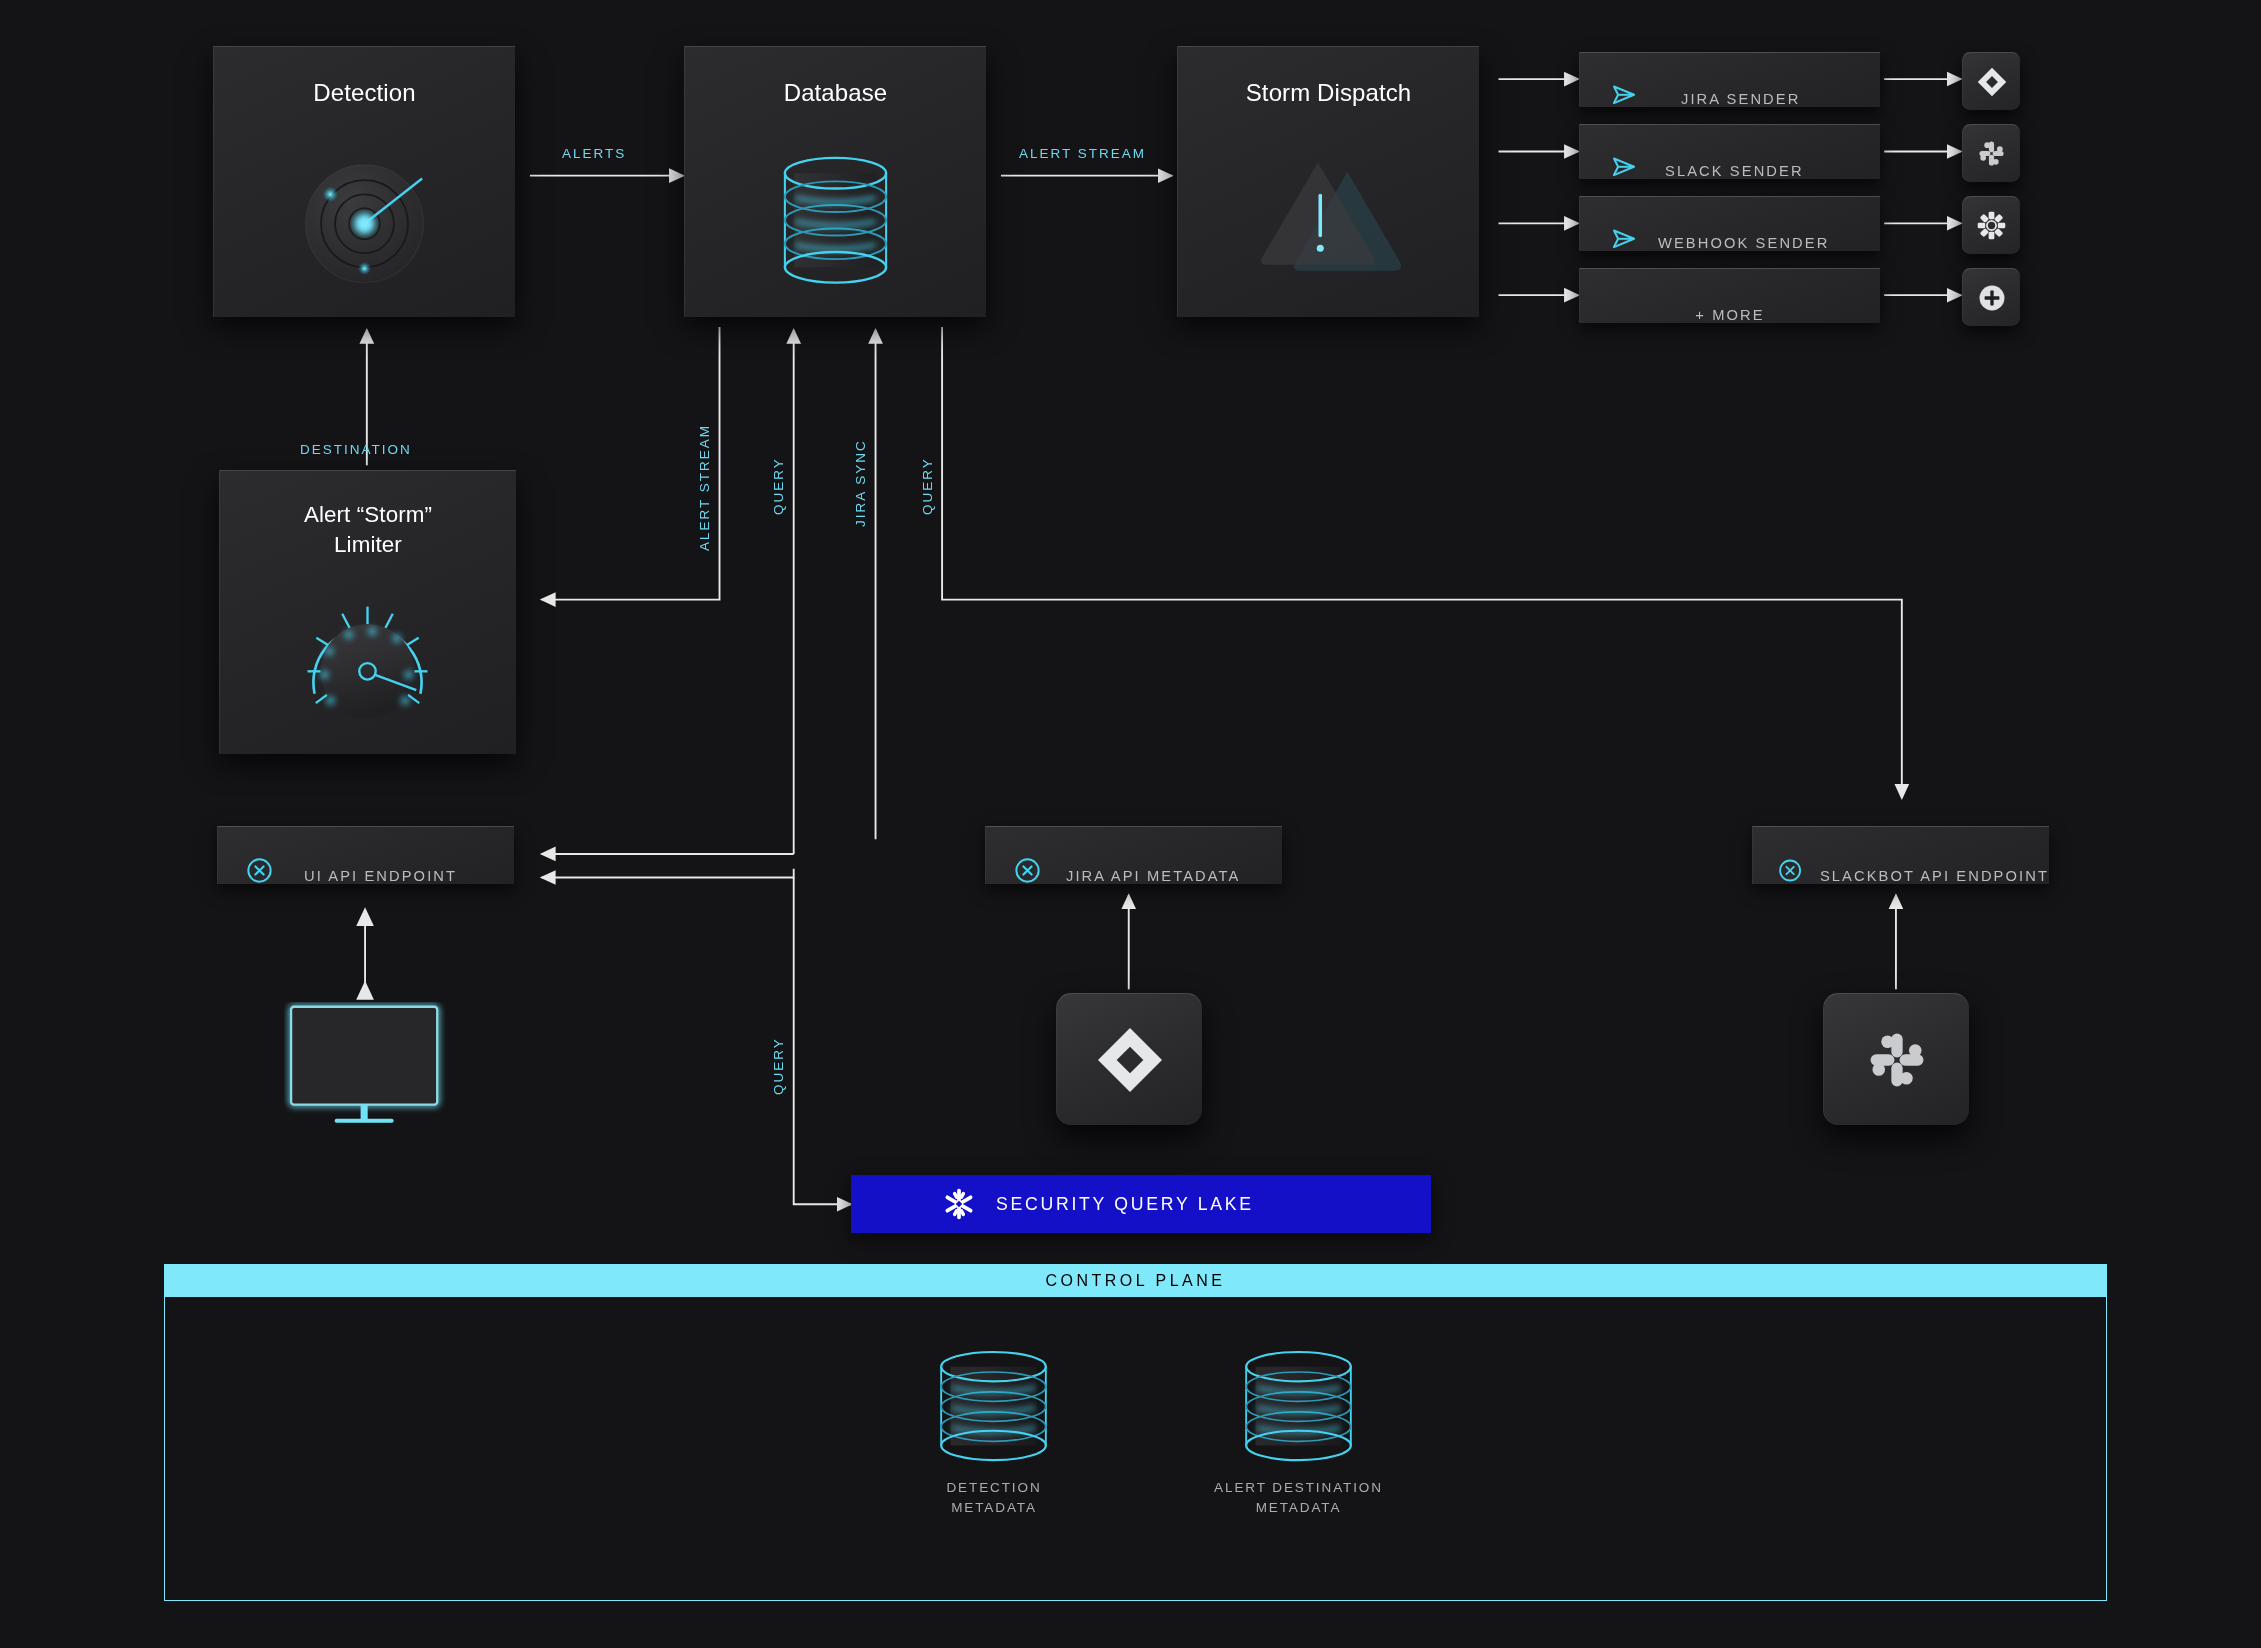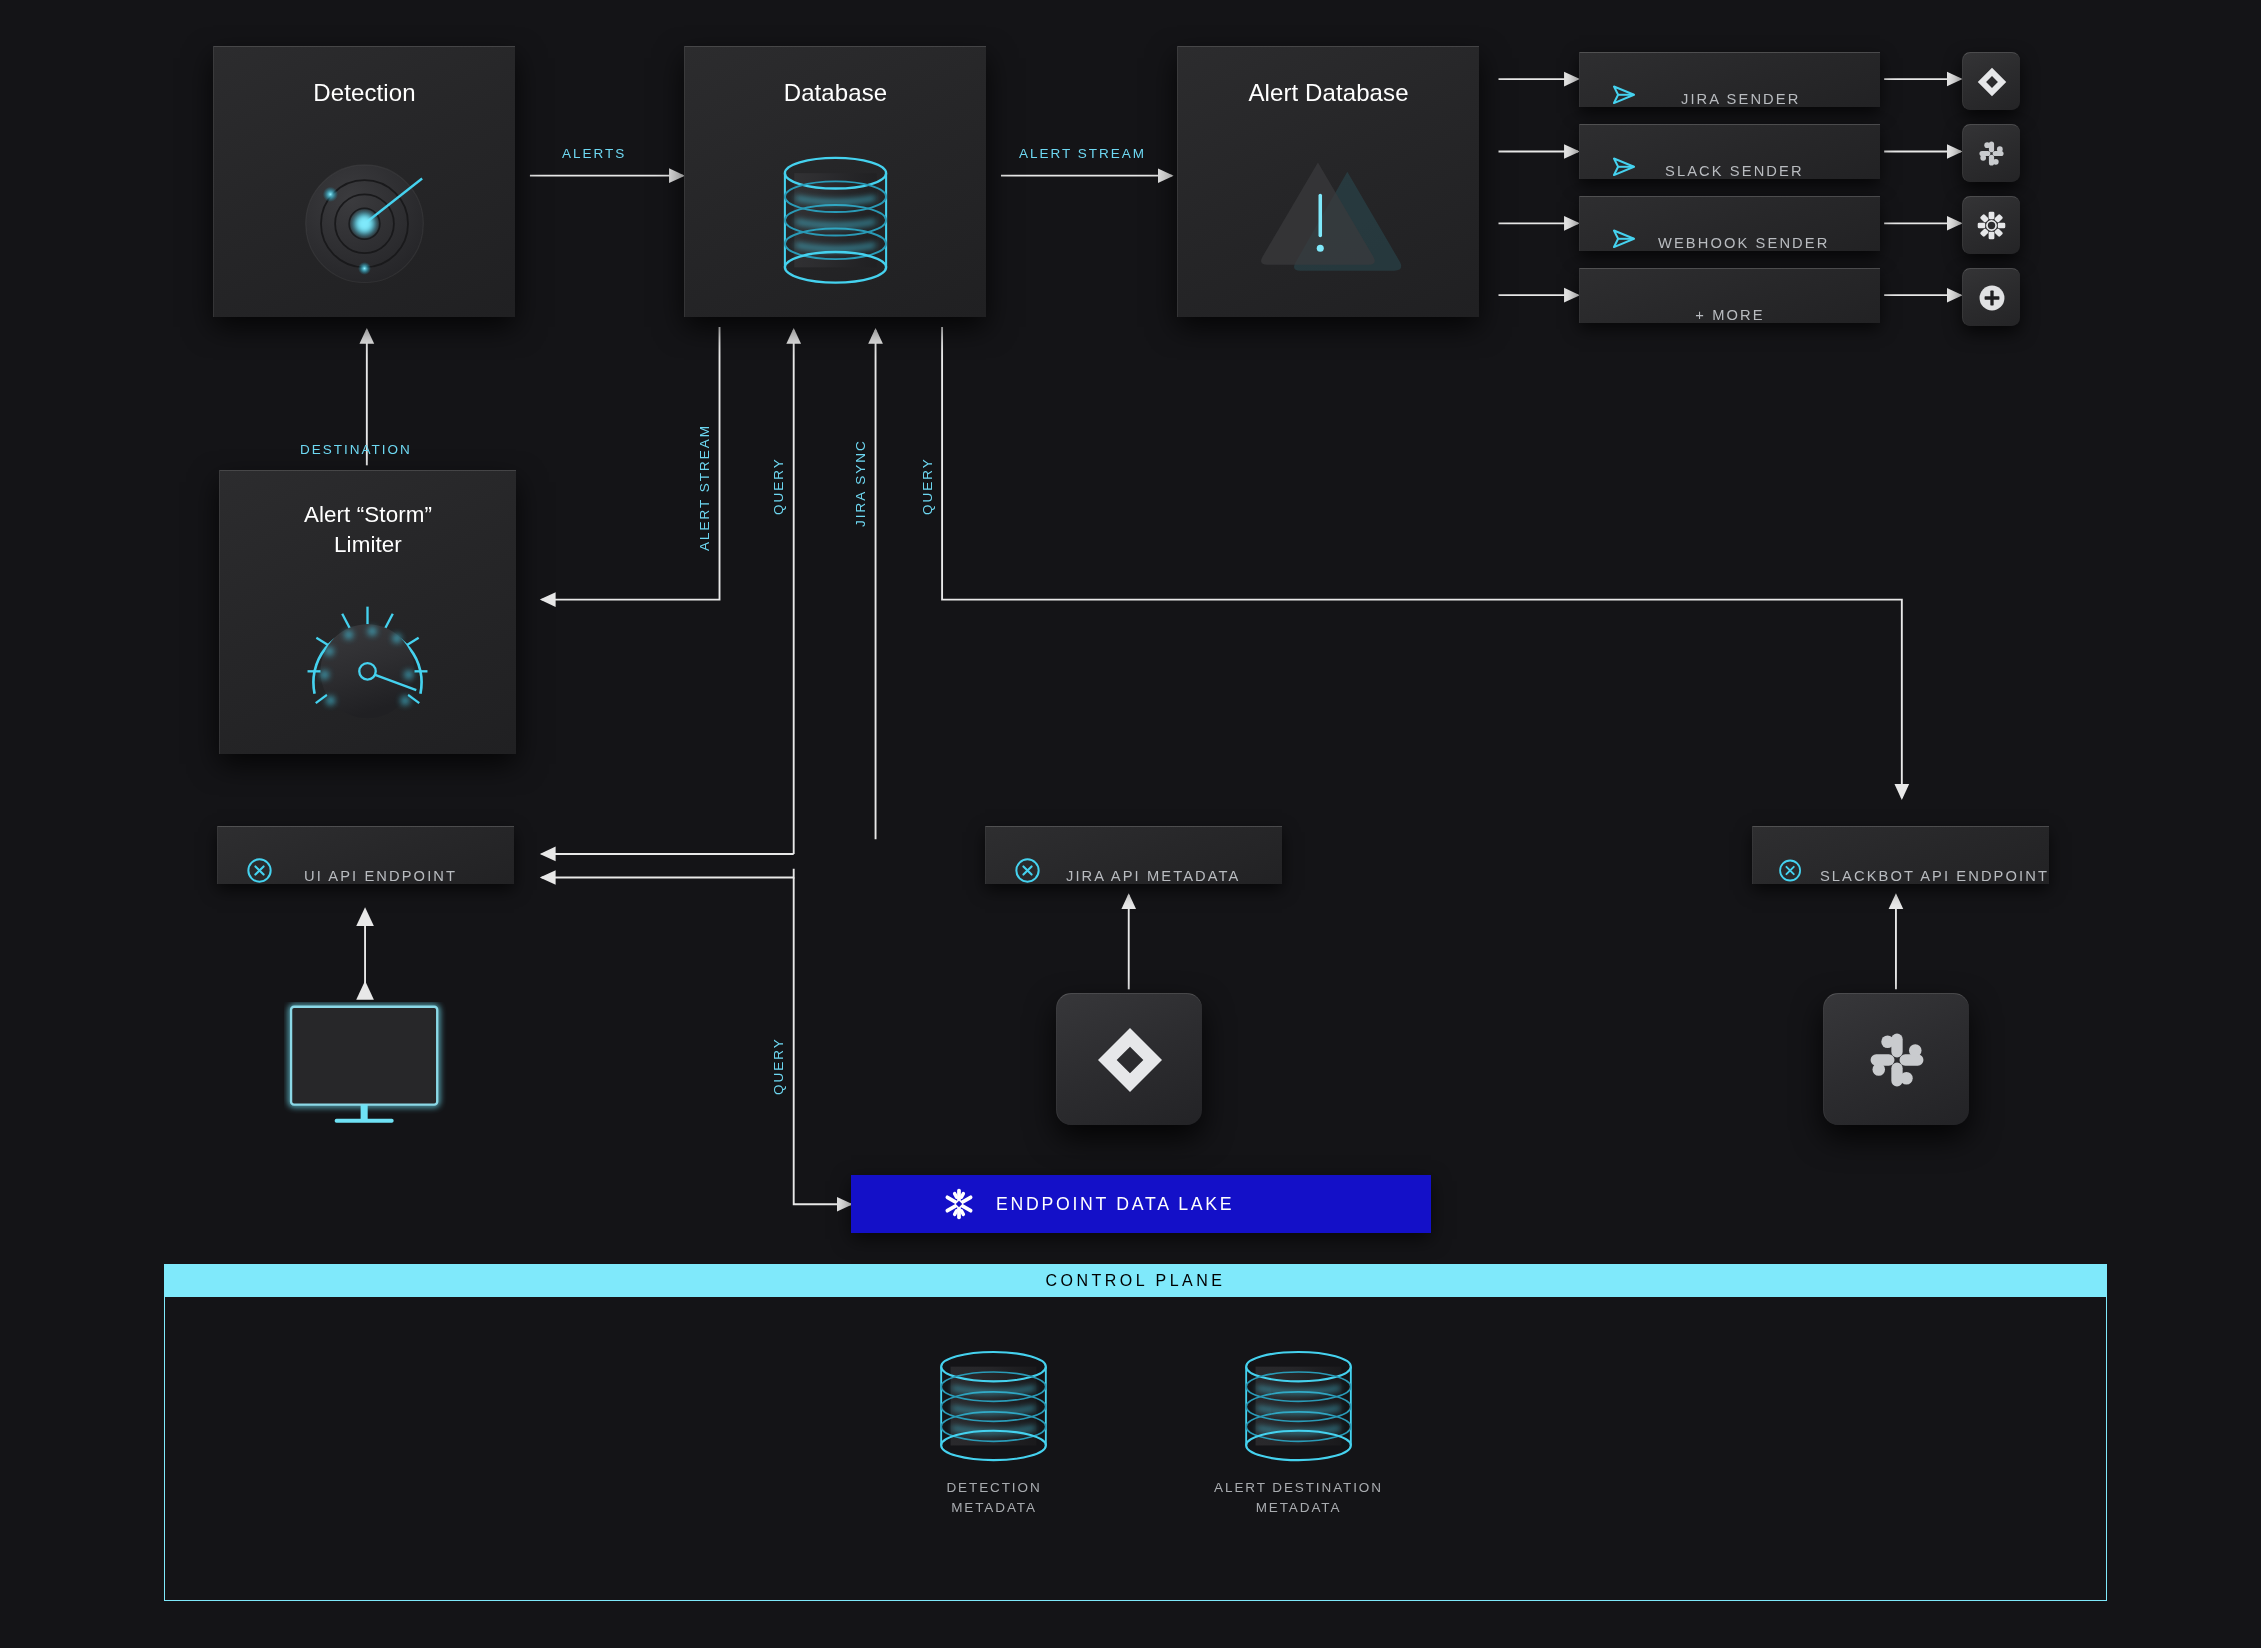--- a/index.html
+++ b/index.html
@@ -201,21 +201,21 @@
       <ellipse cx="130" cy="196" rx="86" ry="26" fill="none" stroke="#45d2ef" stroke-width="4"></ellipse>
       <g filter="url(#sglow2)" opacity=".85">
         <path d="M62,78 Q130,92 198,78" stroke="#45d2ef" stroke-width="6" fill="none"></path>
         <path d="M62,118 Q130,132 198,118" stroke="#45d2ef" stroke-width="6" fill="none"></path>
         <path d="M62,158 Q130,172 198,158" stroke="#45d2ef" stroke-width="6" fill="none"></path>
       </g>
     </svg>
   </div>
 
   <div class="panel" style="left:1177px;top:46px;width:301px;height:270px;">
-    <div class="panel-title" style="top:32px;font-size:24px;">Alert Database</div>
+    <div class="panel-title" style="top:32px;font-size:24px;">Storm Dispatch</div>
     <svg width="177" height="147" viewBox="0 0 300 250" style="position:absolute;left:62px;top:99px;">
       <path d="M182,44 L272,198 Q278,212 262,212 L102,212 Q86,212 94,198 Z" fill="#2a4a52" opacity=".55"></path>
       <path d="M132,28 L226,188 Q234,202 218,202 L46,202 Q30,202 38,188 Z" fill="#3a3a3d" opacity=".72"></path>
       <line x1="136" y1="84" x2="136" y2="152" stroke="#7fe9fb" stroke-width="6" stroke-linecap="round"></line>
       <circle cx="136" cy="174" r="6" fill="#7fe9fb"></circle>
     </svg>
   </div>
 
   <div class="pill" style="left:1579px;top:52px;width:300px;height:54px;">
     <svg width="26" height="23.6" viewBox="0 0 44 40" style="margin-left:31px;">
@@ -385,21 +385,21 @@
         <rect x="25.8" y="3" width="6.4" height="52" rx="3"></rect>
         <rect x="25.8" y="3" width="6.4" height="52" rx="3" transform="rotate(60 29 29)"></rect>
         <rect x="25.8" y="3" width="6.4" height="52" rx="3" transform="rotate(120 29 29)"></rect>
         <rect x="20" y="8" width="6" height="13" rx="3" transform="rotate(-28 23 14)"></rect>
         <rect x="32" y="8" width="6" height="13" rx="3" transform="rotate(28 35 14)"></rect>
         <rect x="20" y="37" width="6" height="13" rx="3" transform="rotate(28 23 44)"></rect>
         <rect x="32" y="37" width="6" height="13" rx="3" transform="rotate(-28 35 44)"></rect>
       </g>
       <path d="M29,23.5 L34.5,29 L29,34.5 L23.5,29 Z" fill="#1410c8"></path>
     </svg>
-    <span class="dl-label" style="margin-left:20px;">ENDPOINT DATA LAKE</span>
+    <span class="dl-label" style="margin-left:20px;">SECURITY QUERY LAKE</span>
   </div>
 
   <div id="control-plane" style="left:164px;top:1264px;width:1943px;height:337px;">
     <div id="cp-header">
       <span class="cp-title">CONTROL PLANE</span>
     </div>
 
     <div style="position:absolute;left:755px;top:85px;width:147px;height:188px;">
       <svg width="147" height="118" viewBox="0 0 250 200">
         <path d="M36,28 L36,162" stroke="#45d2ef" stroke-width="3.2" fill="none"></path>

